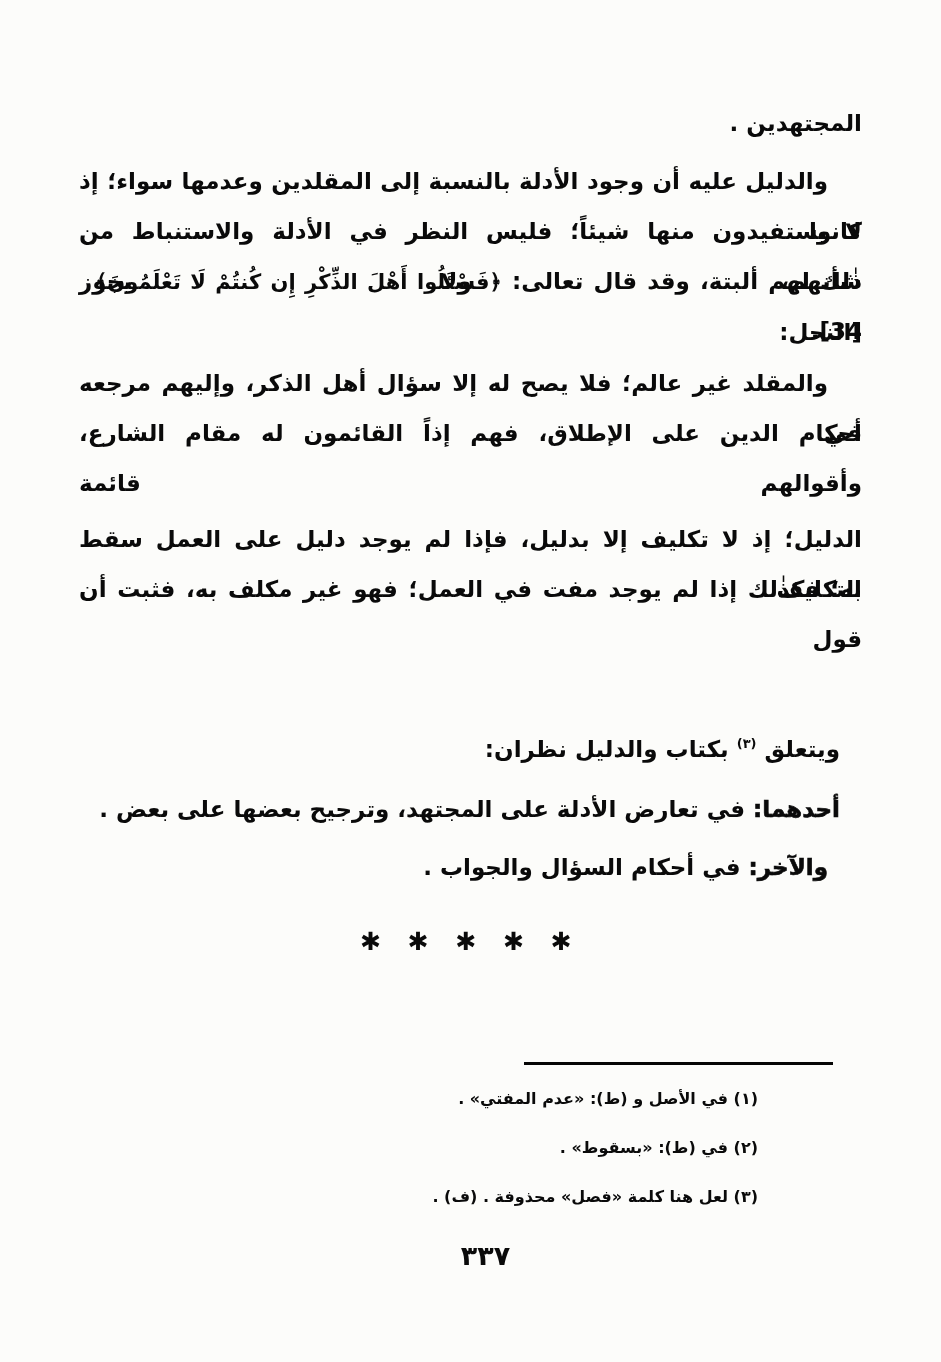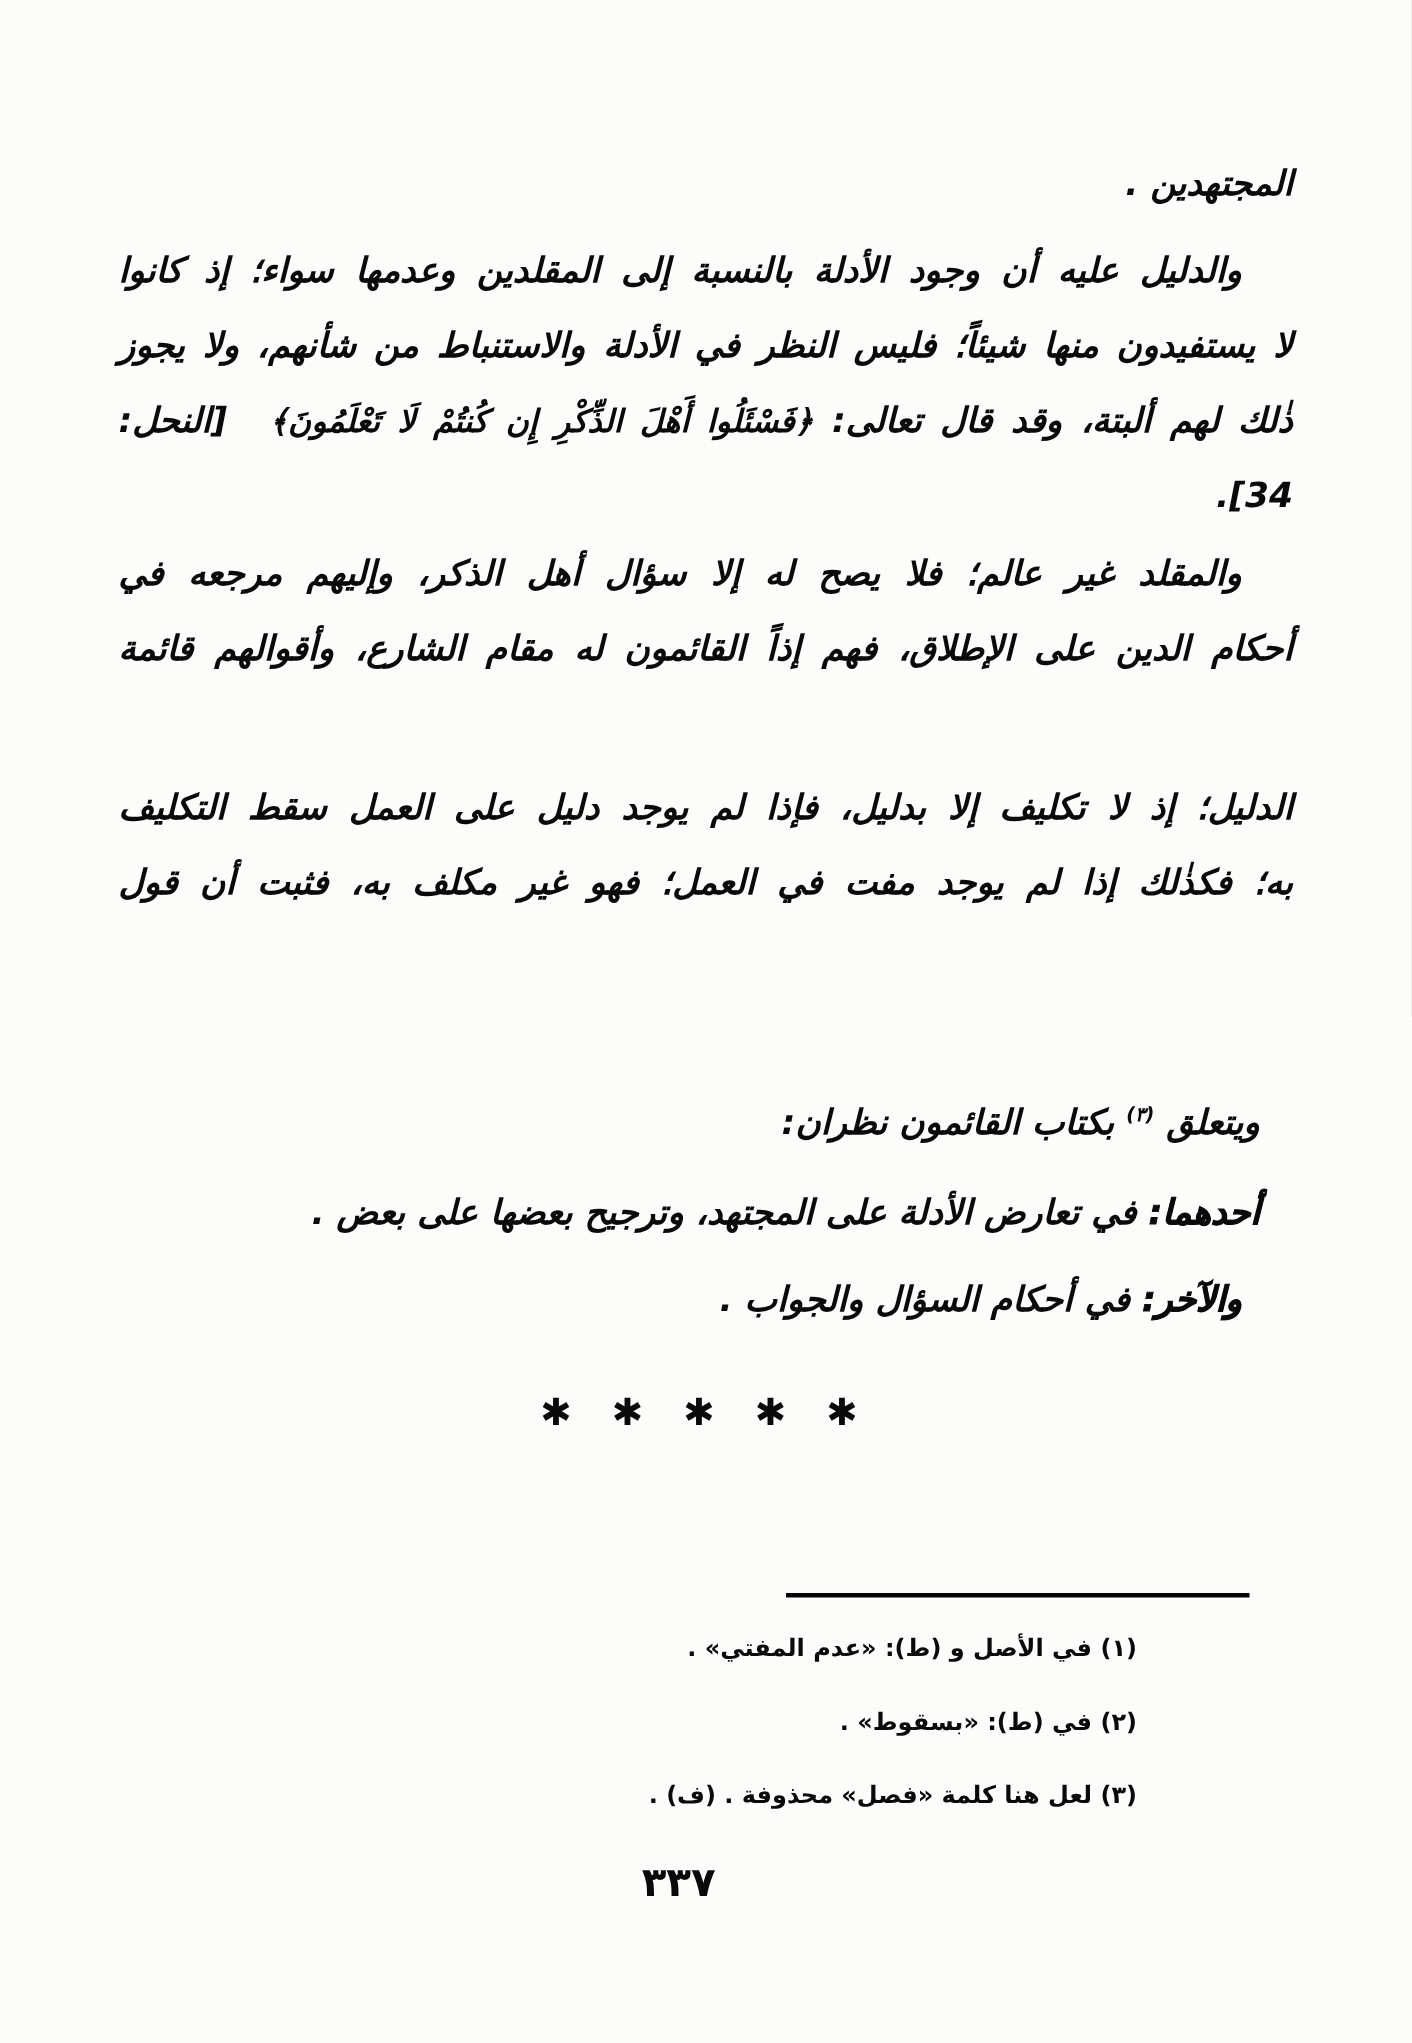--- a/index.html
+++ b/index.html
@@ -7,36 +7,36 @@
     position:relative;
     width:941px;height:1362px;
     margin:0 auto;
     background:#fcfcfa;
     color:#0a0a0a;
     font-family:"DejaVu Sans",sans-serif;
     font-weight:700;
     direction:rtl;
     overflow:hidden;
   }
-  .block{position:absolute;right:79px;left:79px;font-style:italic;}
+  .block{position:absolute;right:79px;left:79px;}
   .line{display:block;height:50px;line-height:50px;font-size:23px;white-space:normal;}
   .jl{text-align:justify;text-align-last:justify;}
   .rl{text-align:right;}
   .ind{text-indent:34px;}
   .ind-sm{text-indent:22px;}
   .lead{-webkit-text-stroke:0.6px #0a0a0a;}
   sup.fnmark{font-size:13px;line-height:0;vertical-align:9px;letter-spacing:0;}
   .verse{font-size:21px;margin-left:16px;}
   .stars{position:absolute;right:79px;left:79px;top:922px;text-align:center;
          font-size:25px;letter-spacing:9px;height:40px;line-height:40px;}
   .fnrule{position:absolute;top:1062px;left:524px;width:309px;height:3px;background:#050505;}
   .footnotes{position:absolute;top:1074px;right:183px;left:150px;text-align:right;}
   .fnline{display:block;height:49px;line-height:49px;font-size:16px;}
   .pagenum{position:absolute;top:1236px;left:0;width:905px;text-align:center;
-           font-size:27px;height:40px;line-height:40px;}
+           font-size:27px;height:40px;line-height:40px;padding-left:33px;}
 </style>
 </head>
 <body>
 
 <div class="page">
 
   <div class="block" style="top:98px">
     <span class="line rl">المجتهدين .</span>
   </div>
 
@@ -51,21 +51,21 @@
     <span class="line jl ind">والمقلد غير عالم؛ فلا يصح له إلا سؤال أهل الذكر، وإليهم مرجعه في</span>
     <span class="line jl">أحكام الدين على الإطلاق، فهم إذاً القائمون له مقام الشارع، وأقوالهم قائمة</span>
   </div>
 
   <div class="block" style="top:514px">
     <span class="line jl">الدليل؛ إذ لا تكليف إلا بدليل، فإذا لم يوجد دليل على العمل سقط التكليف</span>
     <span class="line jl">به؛ فكذٰلك إذا لم يوجد مفت في العمل؛ فهو غير مكلف به، فثبت أن قول</span>
   </div>
 
   <div class="block" style="top:724px">
-    <span class="line rl ind-sm"><span>ويتعلق </span><sup class="fnmark">(٣)</sup><span> بكتاب القائمون نظران:</span></span>
+    <span class="line rl ind-sm"><span>ويتعلق </span><sup class="fnmark">(٣)</sup><span> بكتاب والدليل نظران:</span></span>
   </div>
 
   <div class="block" style="top:784px">
     <span class="line rl ind-sm"><span class="lead">أحدهما:</span><span> في تعارض الأدلة على المجتهد، وترجيح بعضها على بعض .</span></span>
   </div>
 
   <div class="block" style="top:842px">
     <span class="line rl ind"><span class="lead">والآخر:</span><span> في أحكام السؤال والجواب .</span></span>
   </div>
 

